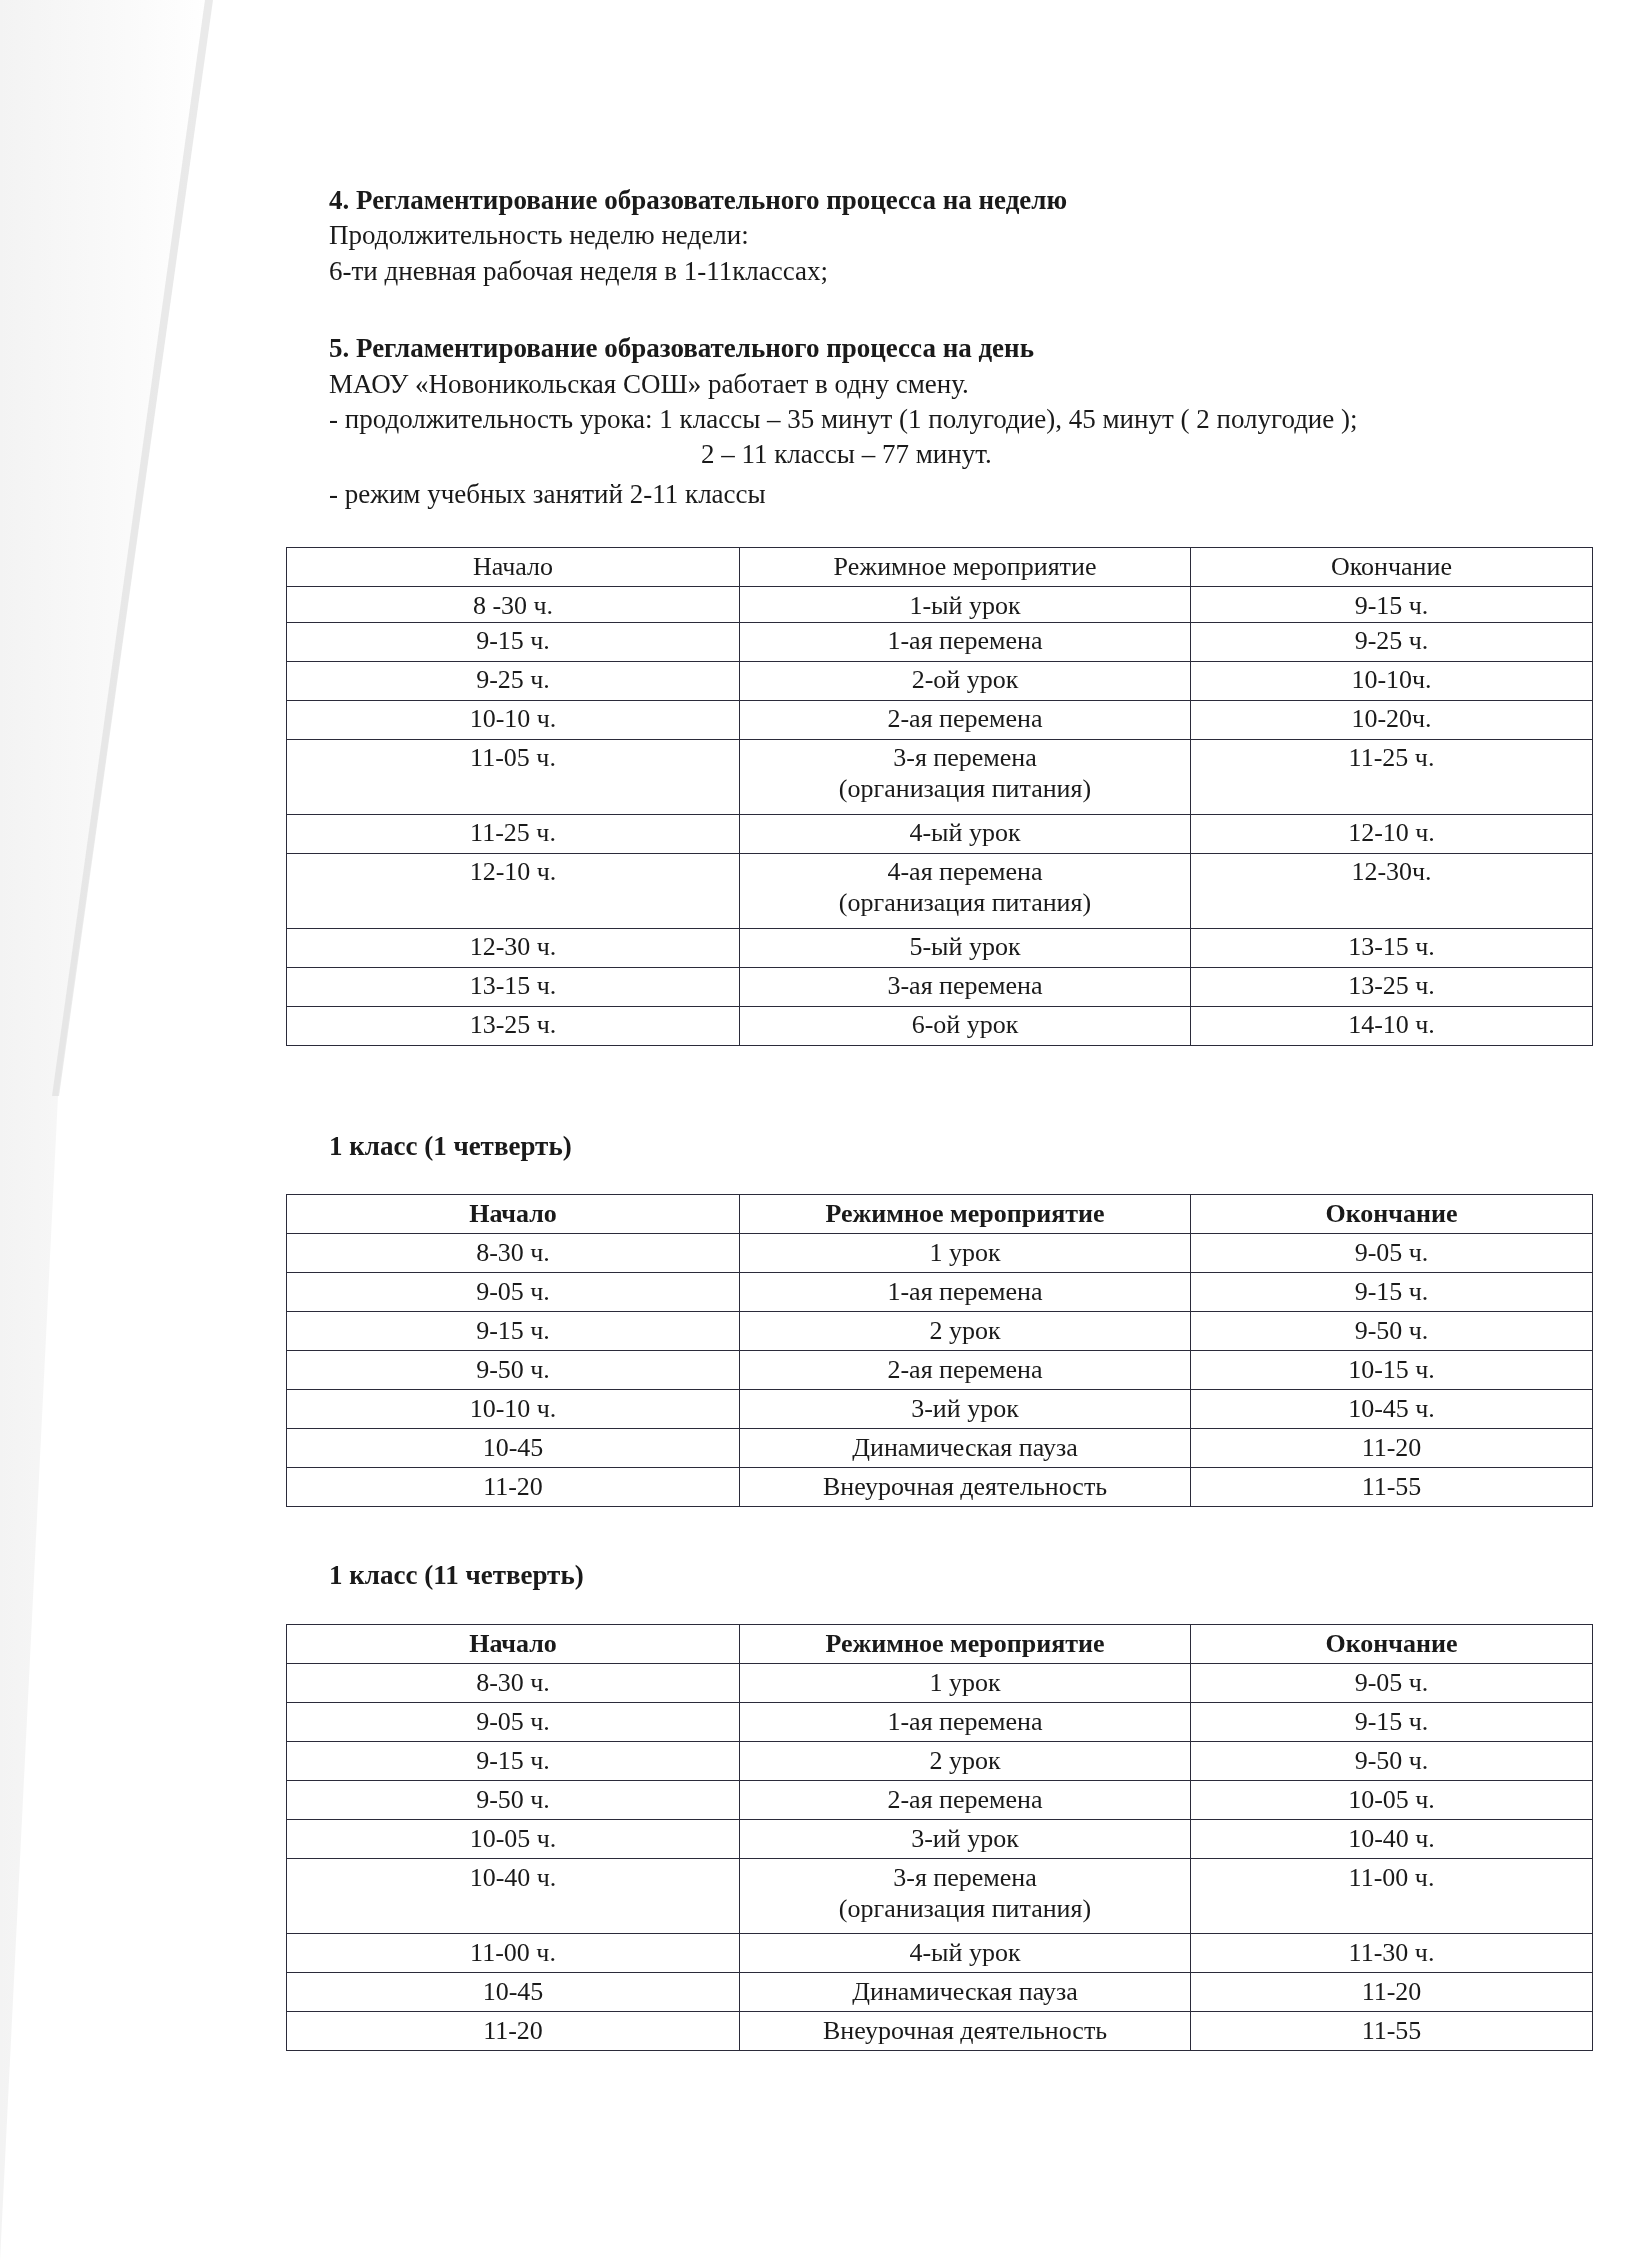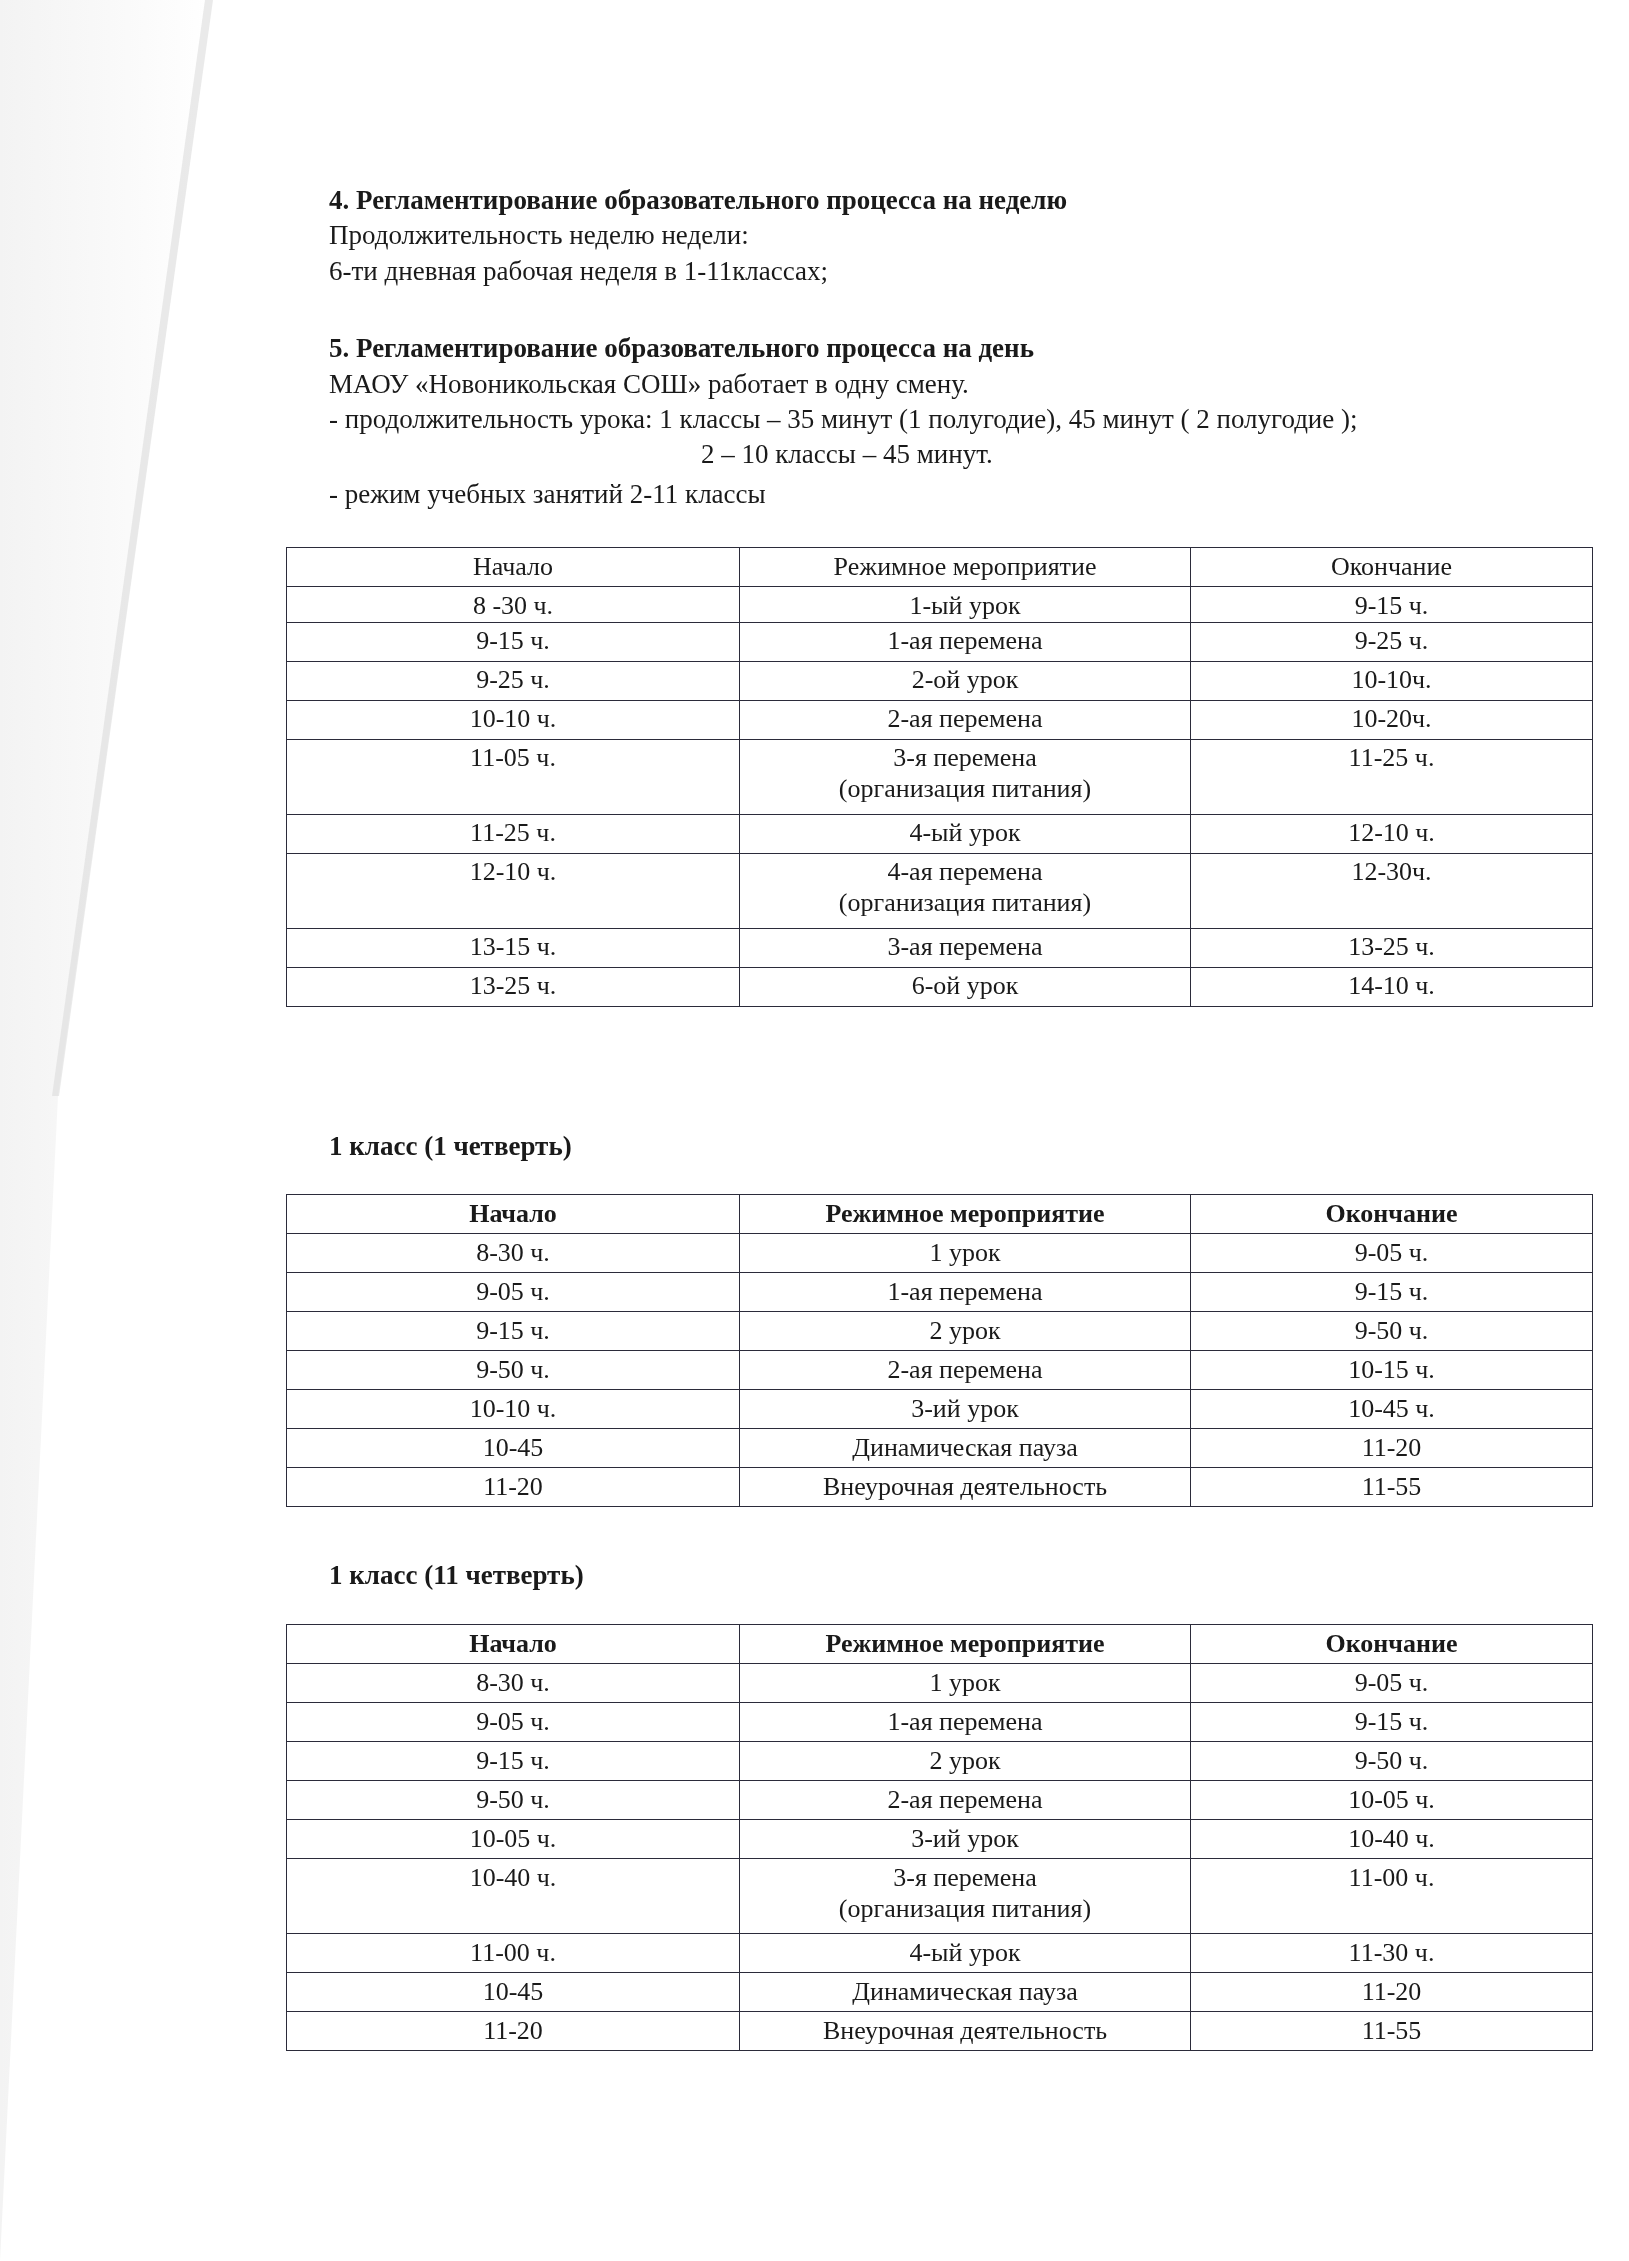--- a/index.html
+++ b/index.html
@@ -47,21 +47,21 @@
 
 <div class="page">
 
   <div class="line bold" style="top:184px">4. Регламентирование образовательного процесса на неделю</div>
   <div class="line" style="top:219px">Продолжительность неделю недели:</div>
   <div class="line" style="top:255px">6-ти дневная рабочая неделя в 1-11классах;</div>
 
   <div class="line bold" style="top:332px">5. Регламентирование образовательного процесса на день</div>
   <div class="line" style="top:368px">МАОУ «Новоникольская  СОШ»  работает в одну смену.</div>
   <div class="line" style="top:403px">- продолжительность урока: 1 классы – 35 минут (1 полугодие), 45 минут ( 2 полугодие );</div>
-  <div class="line indent2" style="top:438px">2 – 10 классы – 45 минут.</div>
+  <div class="line indent2" style="top:438px">2 – 11 классы – 77 минут.</div>
   <div class="line" style="top:478px">- режим учебных занятий 2-11 классы</div>
 
   <table class="sched" style="top:547px">
     <colgroup>
         <col class="c1">
         <col class="c2">
         <col class="c3">
       </colgroup>
     <tbody>
         <tr style="height:39px">
@@ -102,20 +102,25 @@
       <td>4-ый урок</td>
       <td>12-10 ч.</td>
     </tr>
     <tr style="height:75px">
       <td>12-10 ч.</td>
       <td class="multi">
         <div>4-ая перемена</div>
         <div>(организация питания)</div>
       </td>
       <td>12-30ч.</td>
+    </tr>
+    <tr style="height:39px">
+      <td>12-30 ч.</td>
+      <td>5-ый урок</td>
+      <td>13-15 ч.</td>
     </tr>
     <tr style="height:39px">
       <td>13-15 ч.</td>
       <td>3-ая перемена</td>
       <td>13-25 ч.</td>
     </tr>
     <tr style="height:39px">
       <td>13-25 ч.</td>
       <td>6-ой урок</td>
       <td>14-10 ч.</td>

